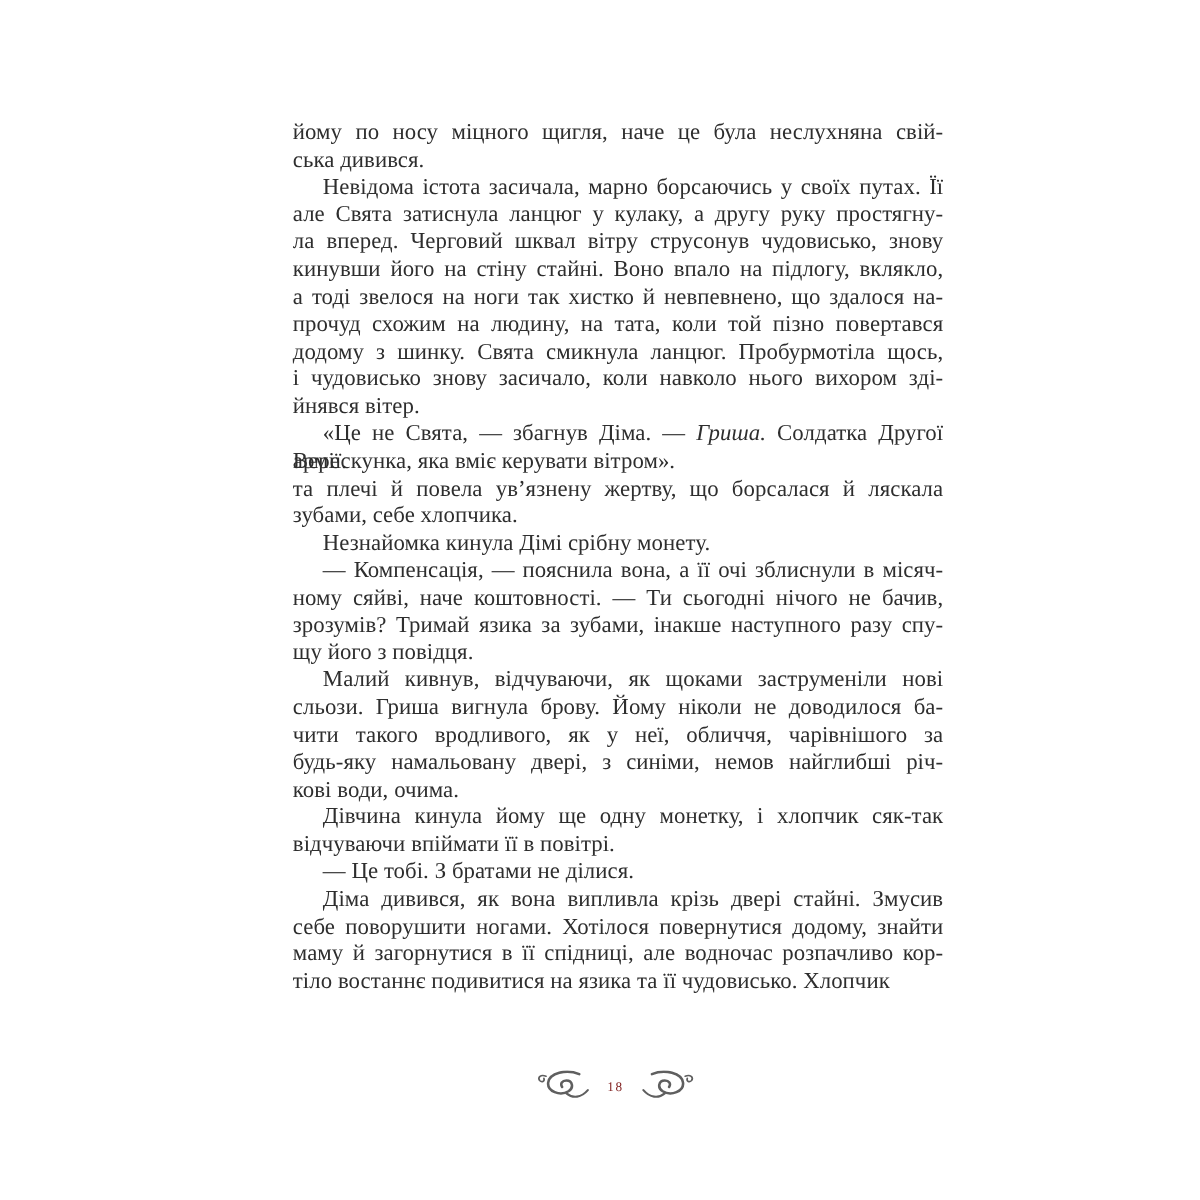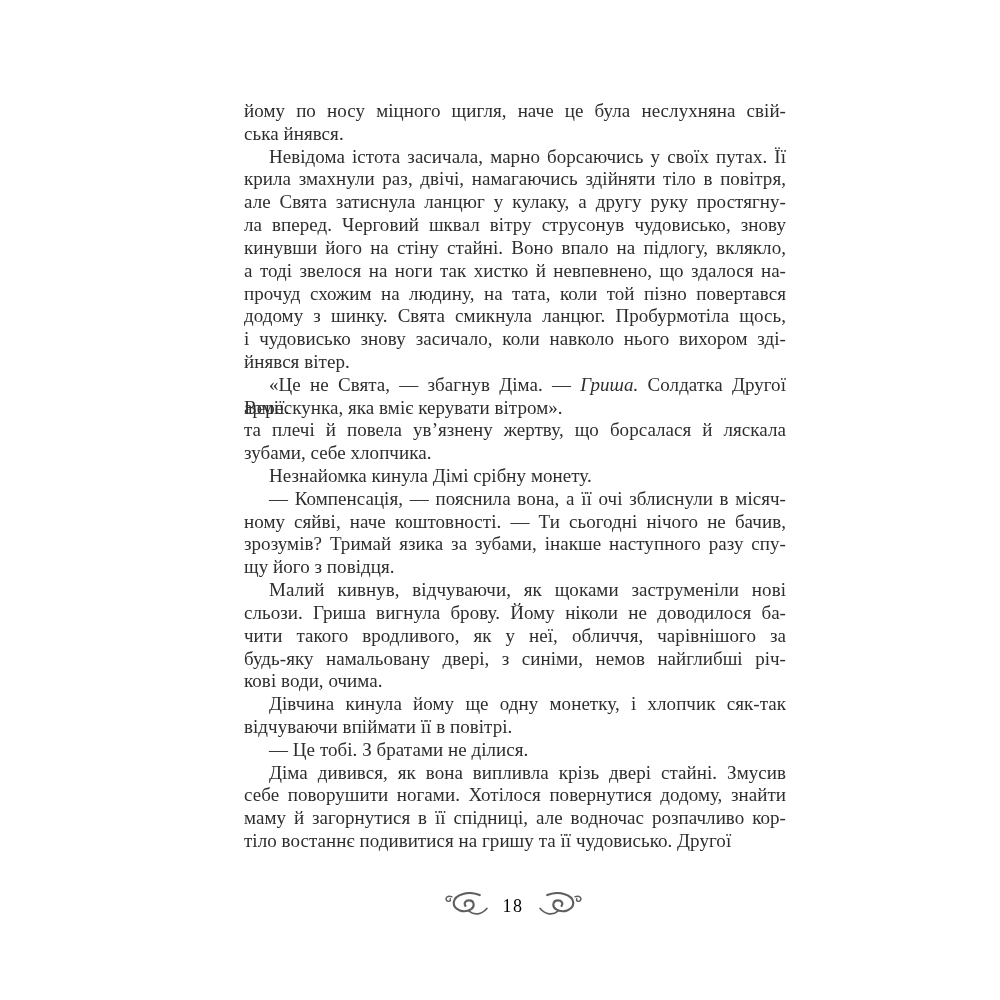--- a/index.html
+++ b/index.html
@@ -40,39 +40,38 @@
     left: 438px;
     top: 888px;
     width: 150px;
     height: 32px;
     display: flex;
     align-items: center;
     justify-content: center;
     gap: 9px;
   }
   .pagenum {
-    font-size: 18px;
+    font-size: 11px;
     letter-spacing: 1.5px;
-    color: #000000;
+    color: #7f1d1d;
     line-height: 1;
     padding-top: 4px;
   }
   .flourish { display: block; }
   .flourish.right { transform: scaleX(-1); }
 </style>
 </head>
 <body>
 
 <div class="page">
 
   <div class="text-block" id="text-block">
       <div class="line">йому по носу міцного щигля, наче це була неслухняна свій-</div>
-      <div class="line para-end">ська йнявся.</div>
+      <div class="line para-end">ська дивився.</div>
       <div class="line indent">Невідома істота засичала, марно борсаючись у своїх путах. Її</div>
-      <div class="line">крила змахнули раз, двічі, намагаючись здійняти тіло в повітря,</div>
       <div class="line">але Свята затиснула ланцюг у кулаку, а другу руку простягну-</div>
       <div class="line">ла вперед. Черговий шквал вітру струсонув чудовисько, знову</div>
       <div class="line">кинувши його на стіну стайні. Воно впало на підлогу, вклякло,</div>
       <div class="line">а тоді звелося на ноги так хистко й невпевнено, що здалося на-</div>
       <div class="line">прочуд схожим на людину, на тата, коли той пізно повертався</div>
       <div class="line">додому з шинку. Свята смикнула ланцюг. Пробурмотіла щось,</div>
       <div class="line">і чудовисько знову засичало, коли навколо нього вихором зді-</div>
       <div class="line para-end">йнявся вітер.</div>
       <div class="line indent">«Це не Свята, — збагнув Діма. — <i>Гриша.</i> Солдатка Другої армії.</div>
       <div class="line para-end">Верескунка, яка вміє керувати вітром».</div>
@@ -87,21 +86,21 @@
       <div class="line">сльози. Гриша вигнула брову. Йому ніколи не доводилося ба-</div>
       <div class="line">чити такого вродливого, як у неї, обличчя, чарівнішого за</div>
       <div class="line">будь-яку намальовану двері, з синіми, немов найглибші річ-</div>
       <div class="line para-end">кові води, очима.</div>
       <div class="line indent">Дівчина кинула йому ще одну монетку, і хлопчик сяк-так</div>
       <div class="line para-end">відчуваючи впіймати її в повітрі.</div>
       <div class="line indent para-end">— Це тобі. З братами не ділися.</div>
       <div class="line indent">Діма дивився, як вона випливла крізь двері стайні. Змусив</div>
       <div class="line">себе поворушити ногами. Хотілося повернутися додому, знайти</div>
       <div class="line">маму й загорнутися в її спідниці, але водночас розпачливо кор-</div>
-      <div class="line para-end">тіло востаннє подивитися на гришу та її чудовисько. Другої</div>
+      <div class="line para-end">тіло востаннє подивитися на язика та її чудовисько. Хлопчик</div>
     </div>
 
   <div class="footer">
     <svg class="flourish left" width="50" height="24" viewBox="0 0 56 26" aria-hidden="true">
       <path d="M40 3 C28 -2 12 2 11 11 C10 19 22 24 30 19 C35 16 34 9 28 9 C24 9 22 12 24 15" fill="none" stroke="#5f5f5f" stroke-width="2.4" stroke-linecap="round"></path>
       <path d="M9 5 C4 3 1 6 3 9 C5 11 8 10 7 7" fill="none" stroke="#5f5f5f" stroke-width="1.6" stroke-linecap="round"></path>
       <path d="M28 21 C34 26 42 25 48 18" fill="none" stroke="#5f5f5f" stroke-width="2" stroke-linecap="round"></path>
     </svg>
 
     <span class="pagenum">18</span>

